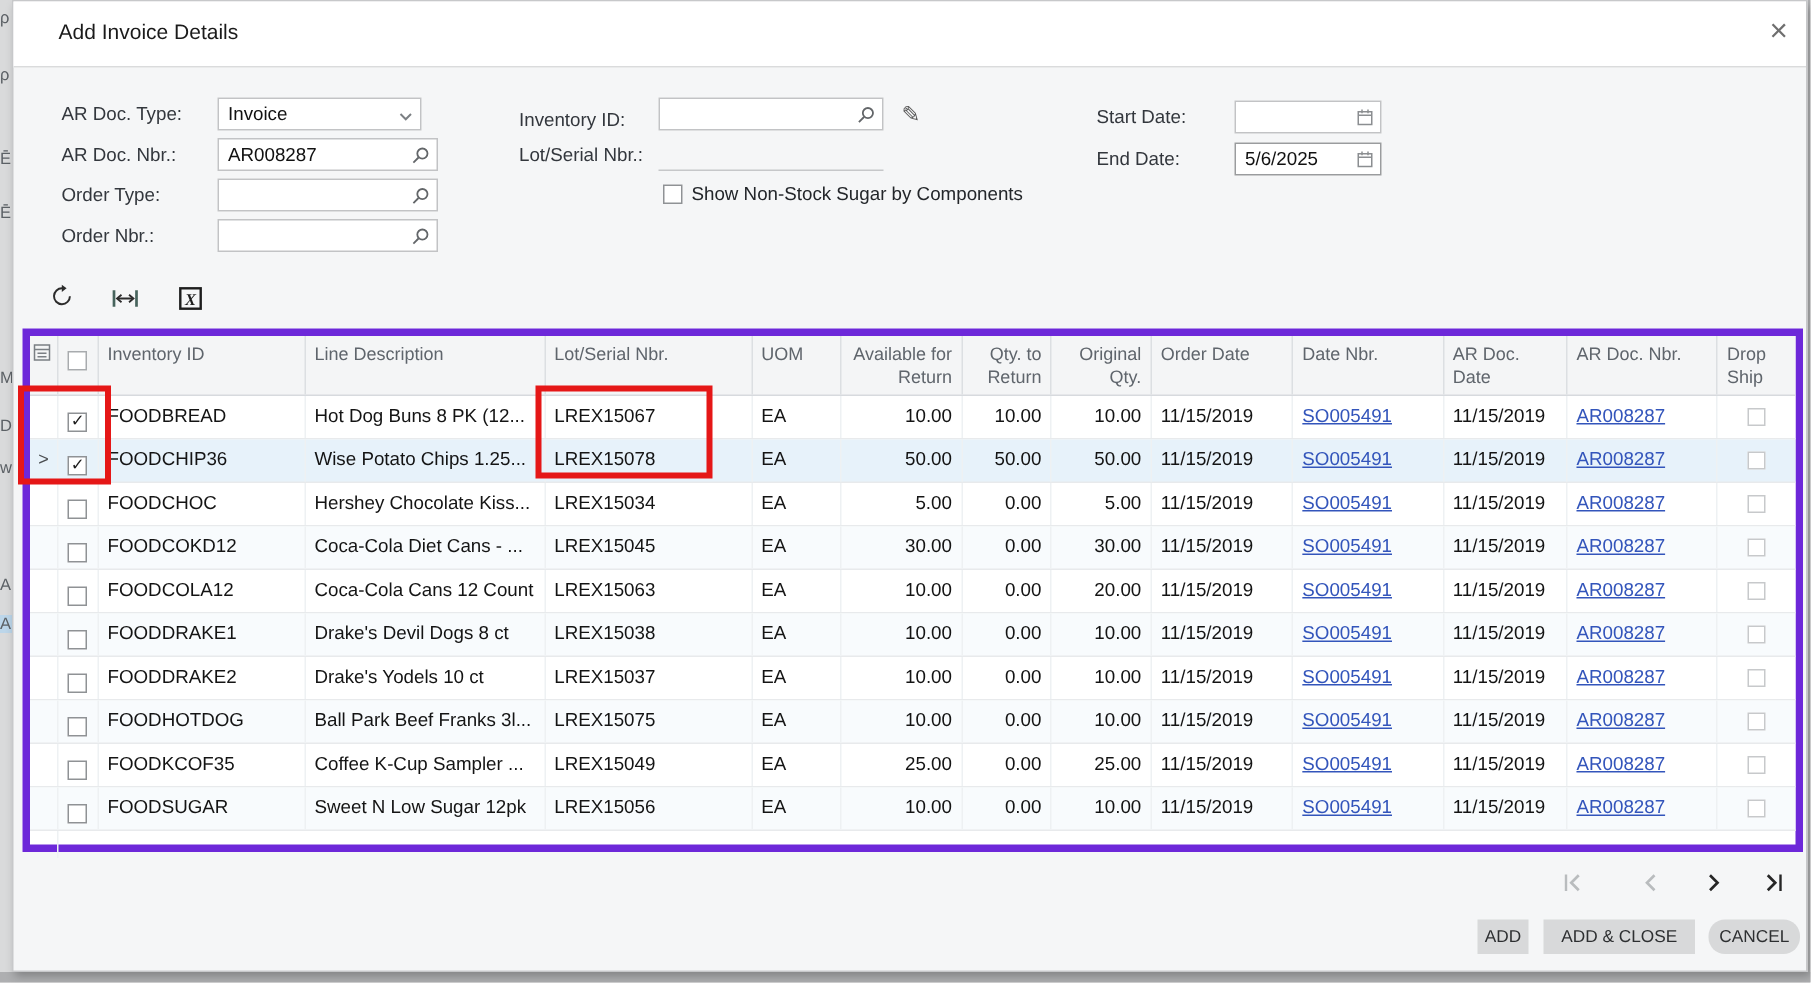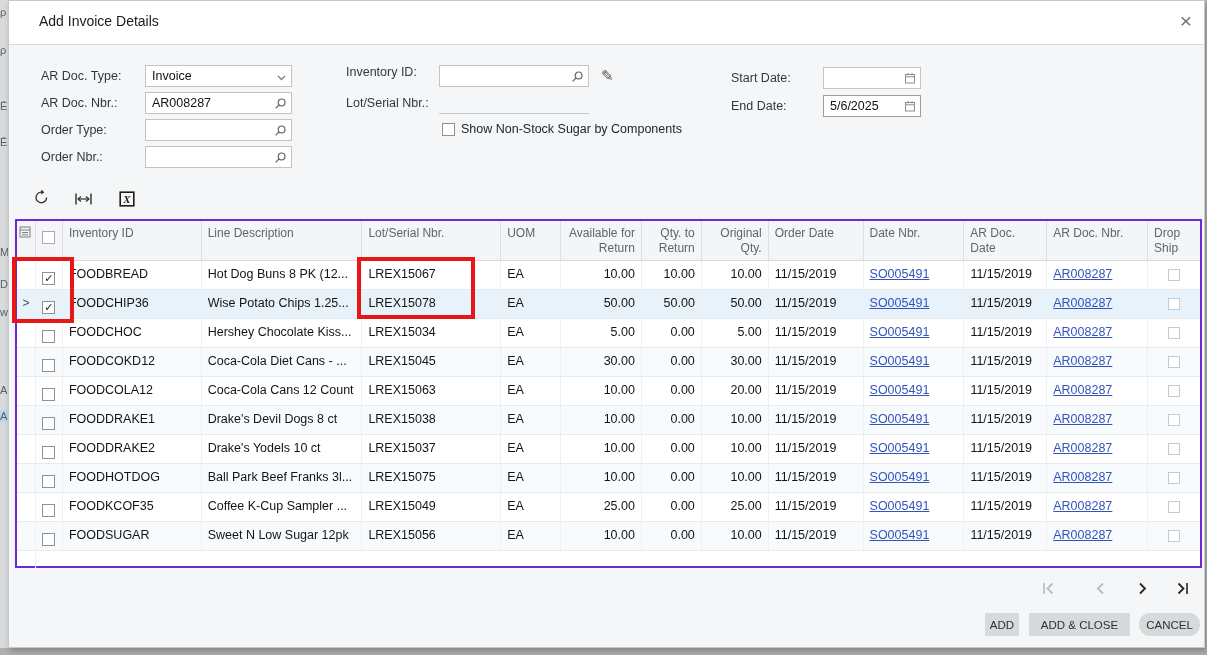--- a/index.html
+++ b/index.html
@@ -23,21 +23,21 @@
   .fieldbox .icn{position:absolute;right:4px;top:3px;}
   .underline-field{position:absolute;height:22px;border-bottom:1px solid #c6c7c9;box-sizing:border-box;}
   .chk{display:inline-block;width:13px;height:13px;border:1px solid #8f9295;background:#fff;box-sizing:border-box;
        font-size:11px;line-height:11px;text-align:center;color:#1b1b1b;vertical-align:middle;}
   .showkits{position:absolute;font-size:12.5px;color:#23262a;display:flex;align-items:center;gap:6px;}
   .pencil{position:absolute;font-size:15px;color:#555;}
   
   .tbtn{position:absolute;width:20px;height:20px;display:flex;align-items:center;justify-content:center;cursor:pointer;}
   
   .grid{position:absolute;left:6px;top:218px;width:1187px;height:349px;background:#fff;
-        border:2px solid #6d28d9;box-sizing:border-box;}
+        border:5px solid #6d28d9;box-sizing:border-box;}
   .grid-header{display:flex;height:40px;background:#f4f5f6;border-bottom:1px solid #d7dade;box-sizing:border-box;}
   .hcell{box-sizing:border-box;border-right:1px solid #dcdfe2;padding:5px 6px 0 6px;font-size:12px;
          color:#5f656c;line-height:15px;overflow:hidden;}
   .hcell.num{text-align:right;}
   .grid-row{display:flex;height:29px;border-bottom:1px solid #e8eaec;box-sizing:border-box;background:#fff;}
   .grid-row.alt{background:#f8fbfd;}
   .grid-row.selected{background:#e7f2fa;}
   .cell{box-sizing:border-box;border-right:1px solid #eef1f3;padding:0 6px;font-size:12.5px;color:#141414;
         line-height:27px;overflow:hidden;white-space:nowrap;}
   .cell.num{text-align:right;}
@@ -82,21 +82,21 @@
   <div class="bottom-strip"></div>
 
   <div class="modal">
 
     <div class="titlebar">
       <div class="title">Add Invoice Details</div>
       <div class="close">×</div>
     </div>
 
     <div class="flabel" style="left:32px;top:64px;">AR Doc. Type:</div>
-    <div class="fieldbox" style="left:136px;top:64px;width:147px;">
+    <div class="fieldbox" style="left:136px;top:64px;width:136px;">
       <span>Invoice</span>
       <span class="icn">
         <svg width="11" height="11" viewBox="0 0 11 11">
             <path d="M2 4 L5.5 7.5 L9 4" fill="none" stroke="#7b7f83" stroke-width="1.3"></path>
           </svg>
       </span>
     </div>
 
     <div class="flabel" style="left:32px;top:91px;">AR Doc. Nbr.:</div>
     <div class="fieldbox" style="left:136px;top:91px;width:147px;">
@@ -124,21 +124,21 @@
     <div class="fieldbox" style="left:136px;top:145px;width:147px;">
       <span></span>
       <span class="icn">
         <svg width="13" height="13" viewBox="0 0 13 13">
             <circle cx="7.6" cy="5.4" r="3.4" fill="none" stroke="#636669" stroke-width="1.2"></circle>
             <line x1="5" y1="8" x2="1.6" y2="11.4" stroke="#636669" stroke-width="1.2"></line>
           </svg>
       </span>
     </div>
 
-    <div class="flabel" style="left:337px;top:60px;">Inventory ID:</div>
+    <div class="flabel" style="left:337px;top:68px;">Inventory ID:</div>
     <div class="fieldbox" style="left:430px;top:64px;width:150px;">
       <span></span>
       <span class="icn">
         <svg width="13" height="13" viewBox="0 0 13 13">
             <circle cx="7.6" cy="5.4" r="3.4" fill="none" stroke="#636669" stroke-width="1.2"></circle>
             <line x1="5" y1="8" x2="1.6" y2="11.4" stroke="#636669" stroke-width="1.2"></line>
           </svg>
       </span>
     </div>
     <div class="pencil" style="left:592px;top:66px;">✎</div>

